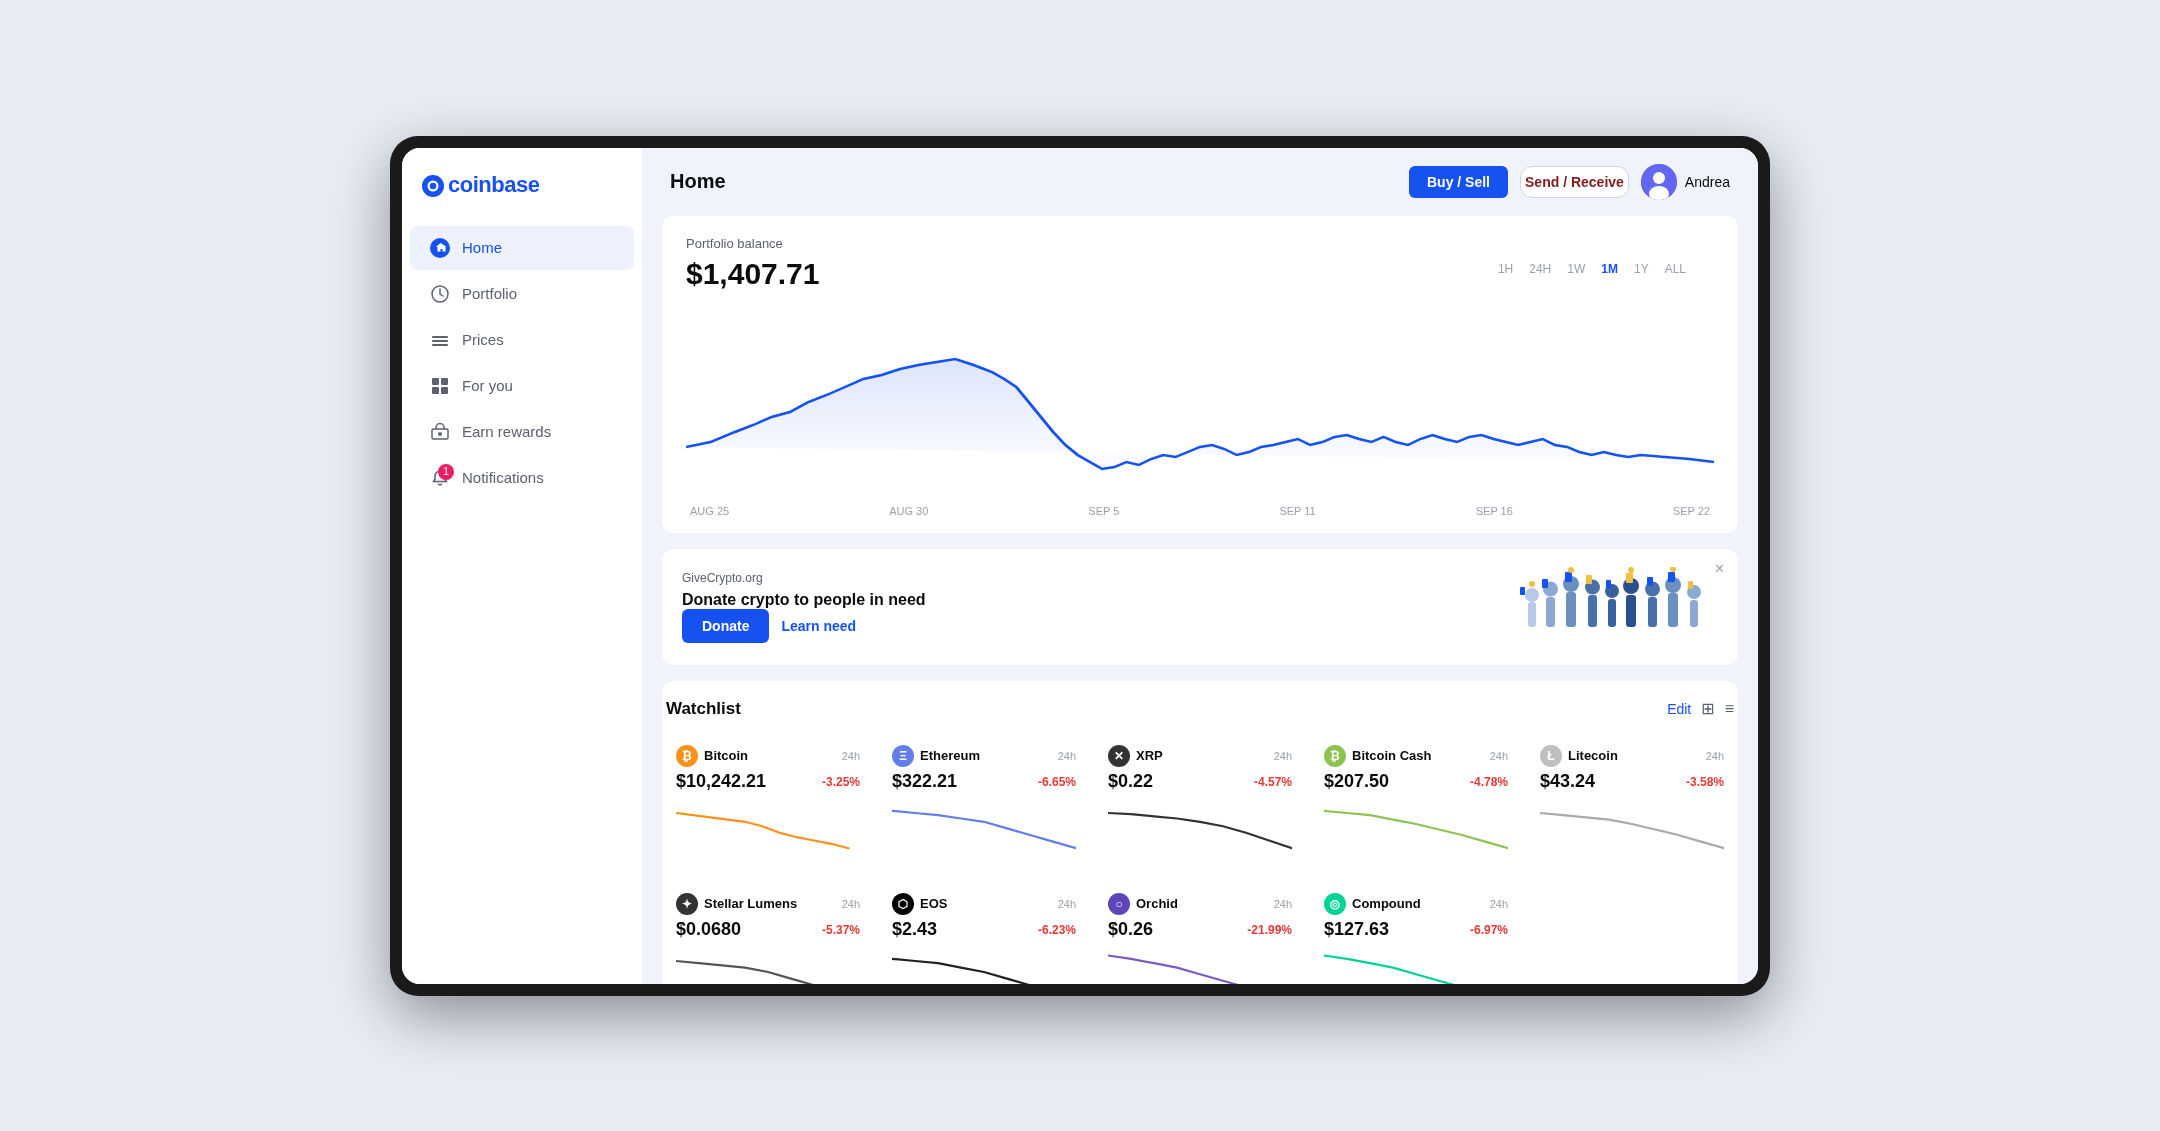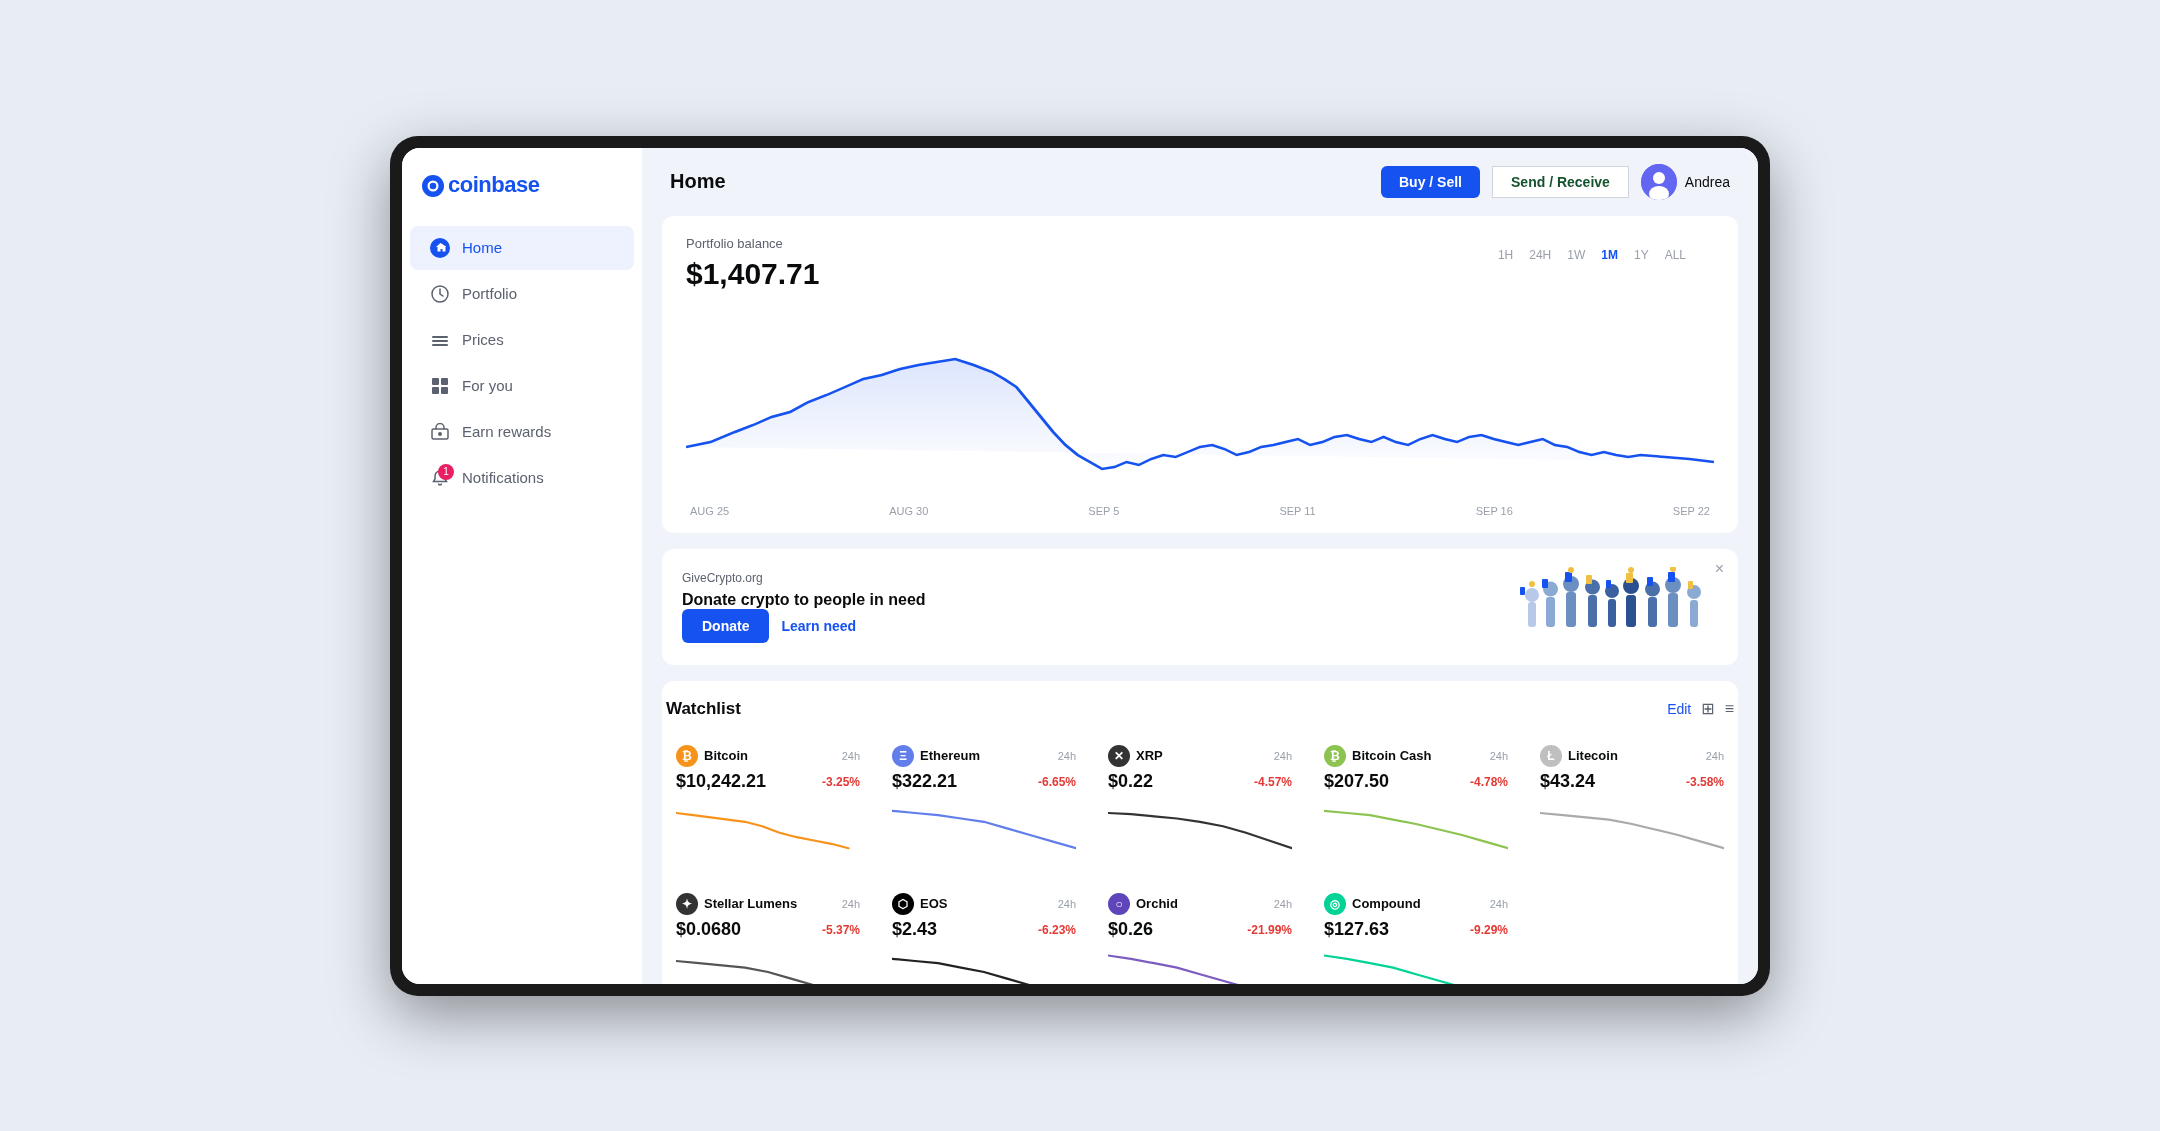--- a/index.html
+++ b/index.html
@@ -124,24 +124,24 @@
       color: white;
       border: none;
       padding: 8px 18px;
       border-radius: 6px;
       font-size: 14px;
       font-weight: 600;
       cursor: pointer;
     }
     .btn-secondary {
       background: white;
-      color: #14532d;
+      color: #7f1d1d;
       border: 1.5px solid #d0d5dd;
-      padding: 7px 18px;
-      border-radius: 0;
+      padding: 7px 4px;
+      border-radius: 12px;
       font-size: 14px;
       font-weight: 600;
       cursor: pointer;
     }
     .user-avatar {
       width: 36px; height: 36px;
       border-radius: 50%;
       background: #6366f1;
       display: flex; align-items: center; justify-content: center;
       overflow: hidden;
@@ -155,21 +155,21 @@
       background: white;
       border-radius: 12px;
       margin: 0 20px 16px 20px;
       padding: 20px 24px 0 24px;
       overflow: hidden;
     }
     .portfolio-label { font-size: 13px; color: #5b616e; margin-bottom: 6px; }
     .portfolio-value { font-size: 30px; font-weight: 700; color: #0a0b0d; margin-bottom: 16px; }
     .time-filters {
       display: flex; gap: 8px;
-      position: absolute; top: 10px; right: 24px;
+      position: absolute; top: 24px; right: 24px;
     }
     .tf {
       font-size: 12px; color: #9aa0aa; cursor: pointer; padding: 2px 4px;
     }
     .tf.active { color: #1652f0; font-weight: 700; }
     
     .chart-area {
       height: 190px;
       position: relative;
       overflow: hidden;
@@ -609,21 +609,21 @@
             <div class="asset-card">
     <div class="asset-header">
       <div class="asset-name-wrap">
         <div class="asset-icon" style="background:#00d395">◎</div>
         <span class="asset-name">Compound</span>
       </div>
       <span class="asset-24h">24h</span>
     </div>
     <div class="price-row">
       <span class="asset-price">$127.63</span>
-      <span class="asset-change negative">-9.29%</span>
+      <span class="asset-change negative">-6.97%</span>
     </div>
     <svg class="mini-chart" viewBox="0 0 160 50" preserveAspectRatio="none">
       <path d="M0,5 L20,8 L40,12 L60,16 L80,22 L100,28 L120,34 L140,40 L160,46" fill="none" stroke="#00d395" stroke-width="2" stroke-linecap="round"></path>
     </svg>
   </div>
           </div>
       </div>
 
     </div>
   </div>

